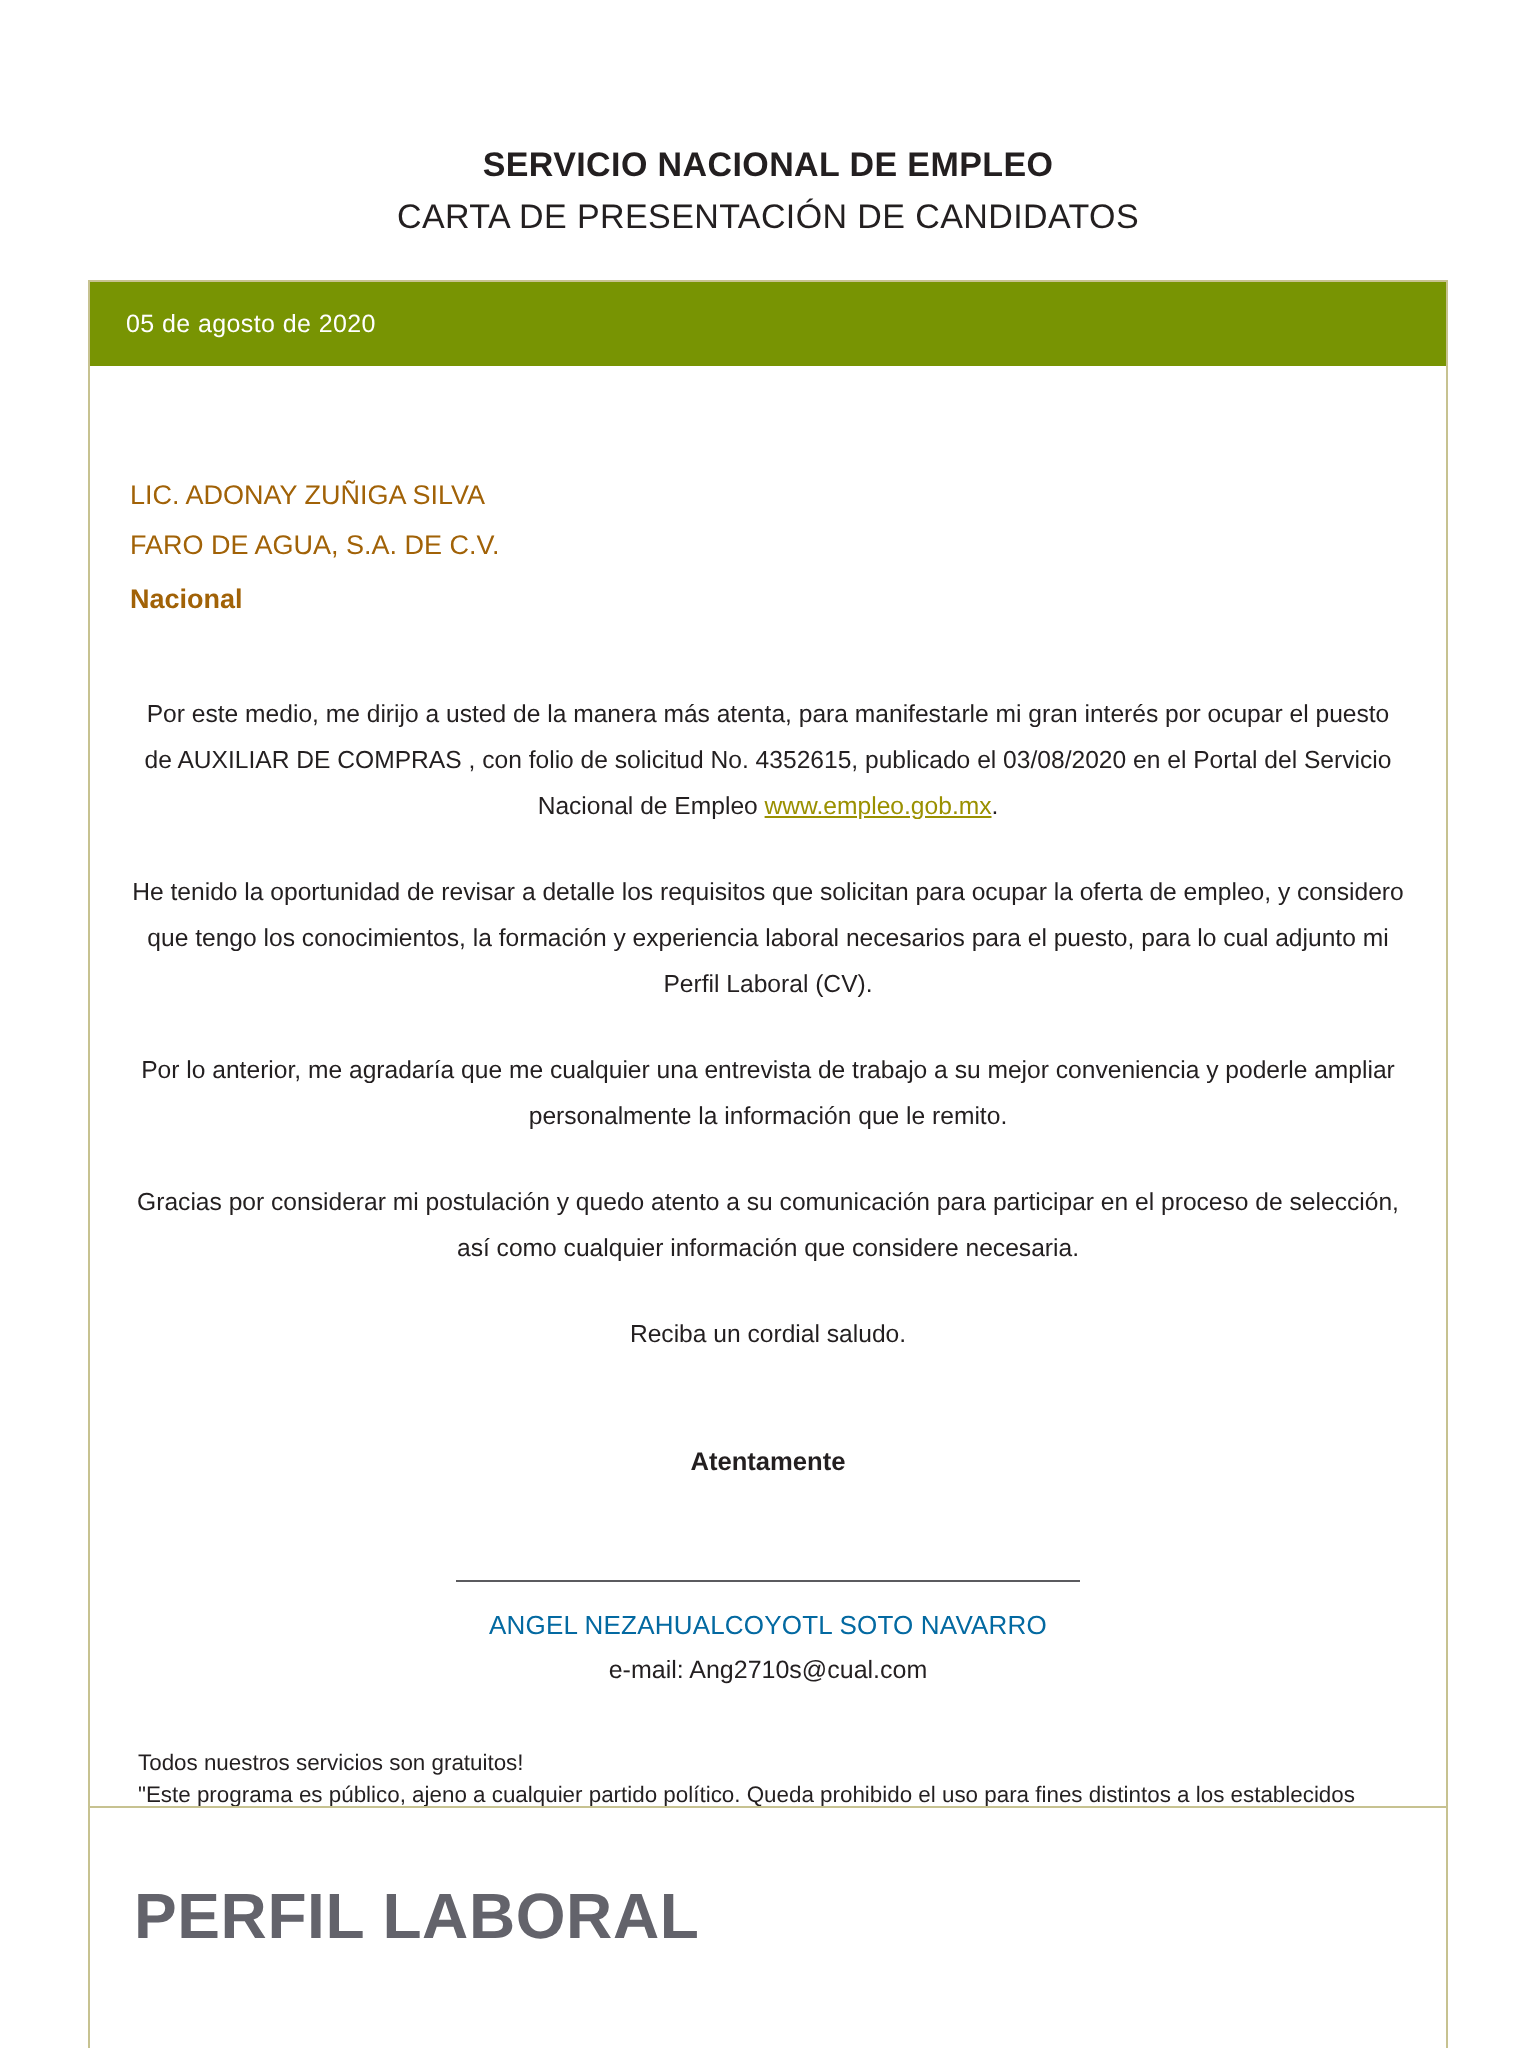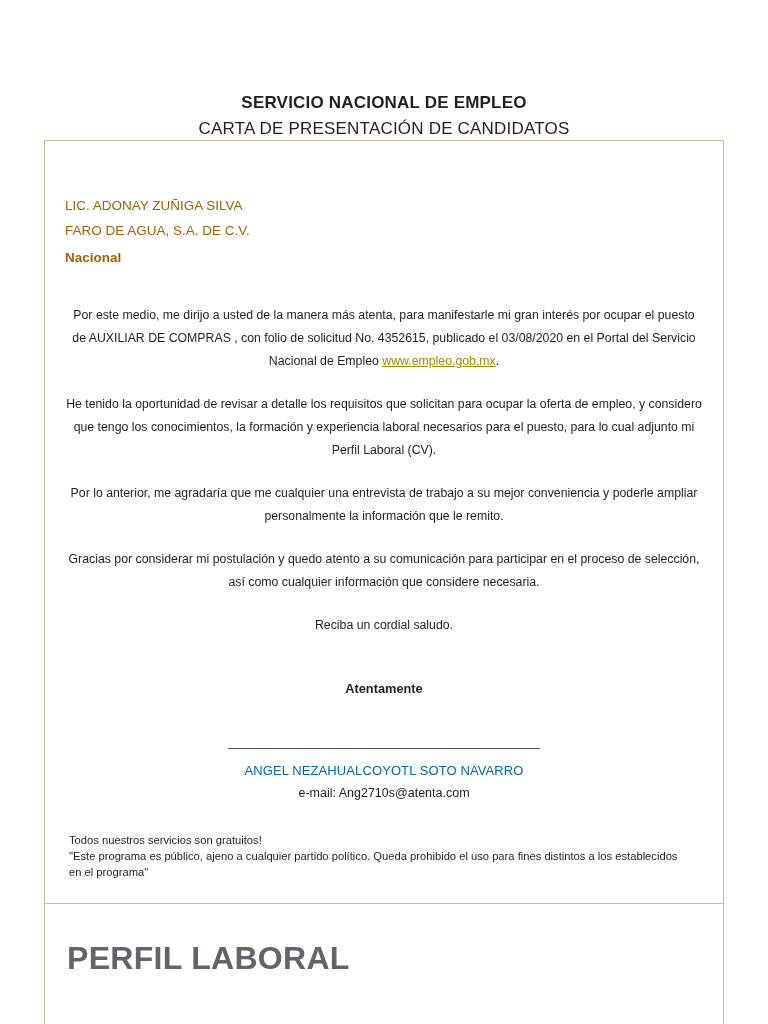--- a/index.html
+++ b/index.html
@@ -11,21 +11,21 @@
     height: 1024px;
     background: #ffffff;
     font-family: "Liberation Sans", sans-serif;
     color: #231f20;
     overflow: hidden;
     position: relative;
   }
 
   
   .doc-header {
-    padding-top: 90px;
+    padding-top: 70px;
     text-align: center;
   }
   .doc-header .title-main {
     font-size: 17px;
     font-weight: bold;
     letter-spacing: 0.2px;
     line-height: 1.5;
     color: #231f20;
   }
   .doc-header .title-sub {
@@ -153,20 +153,23 @@
 </head>
 <body>
 
 <div class="doc-header">
   <div class="title-main">SERVICIO NACIONAL DE EMPLEO</div>
   <div class="title-sub">CARTA DE PRESENTACIÓN DE CANDIDATOS</div>
 </div>
 
 <div class="letter-card">
 
+  <div class="date-bar">
+    <span class="date-text">05 de agosto de 2020</span>
+  </div>
 
   <div class="letter-body">
 
     <div class="recipient">
       <div>LIC. ADONAY ZUÑIGA SILVA</div>
       <div>FARO DE AGUA, S.A. DE C.V.</div>
       <div class="present">Nacional</div>
     </div>
 
     <p class="para"><span>Por este medio, me dirijo a usted de la manera más atenta, para manifestarle mi gran interés por ocupar el puesto de AUXILIAR DE COMPRAS , con folio de solicitud No. 4352615, publicado el 03/08/2020 en el Portal del Servicio Nacional de Empleo </span><a class="weblink" href="#">www.empleo.gob.mx</a><span>.</span></p>
@@ -176,21 +179,21 @@
     <p class="para">Por lo anterior, me agradaría que me cualquier una entrevista de trabajo a su mejor conveniencia y poderle ampliar personalmente la información que le remito.</p>
 
     <p class="para">Gracias por considerar mi postulación y quedo atento a su comunicación para participar en el proceso de selección, así como cualquier información que considere necesaria.</p>
 
     <p class="para">Reciba un cordial saludo.</p>
 
     <div class="sign-wrap">
       <div class="sign-atentamente">Atentamente</div>
       <div class="sign-rule"></div>
       <div class="sign-name">ANGEL NEZAHUALCOYOTL SOTO NAVARRO</div>
-      <div class="sign-email">e-mail: Ang2710s@atenta.com</div>
+      <div class="sign-email">e-mail: Ang2710s@cual.com</div>
     </div>
 
     <div class="disclaimer">
       <div>Todos nuestros servicios son gratuitos!</div>
       <div>"Este programa es público, ajeno a cualquier partido político. Queda prohibido el uso para fines distintos a los establecidos en el programa"</div>
     </div>
 
   </div>
 </div>
 

